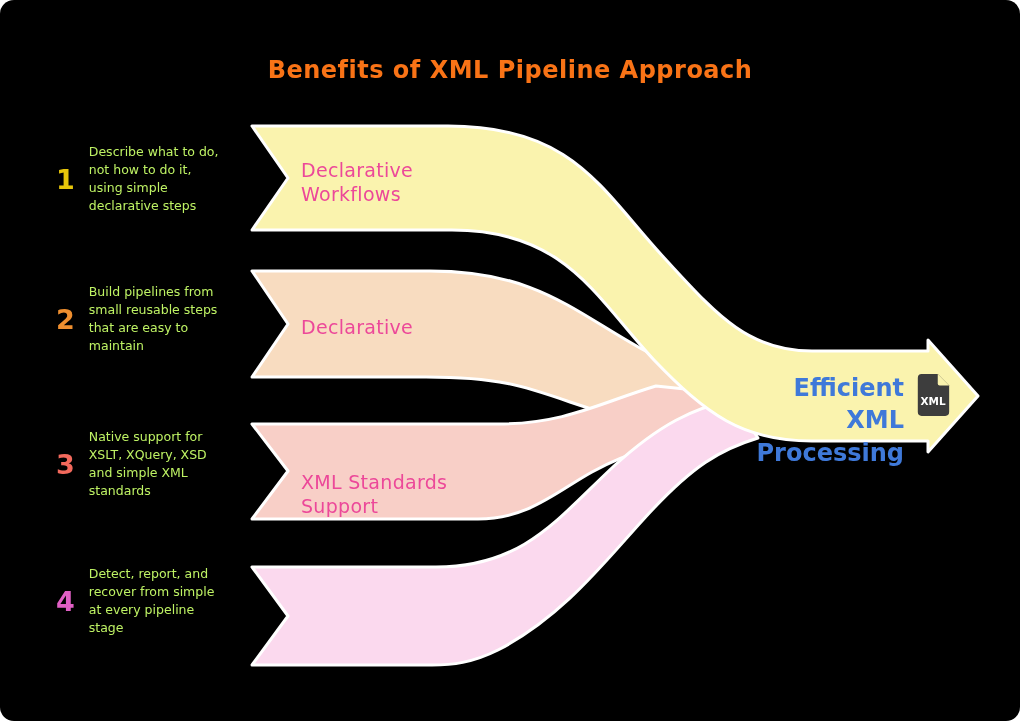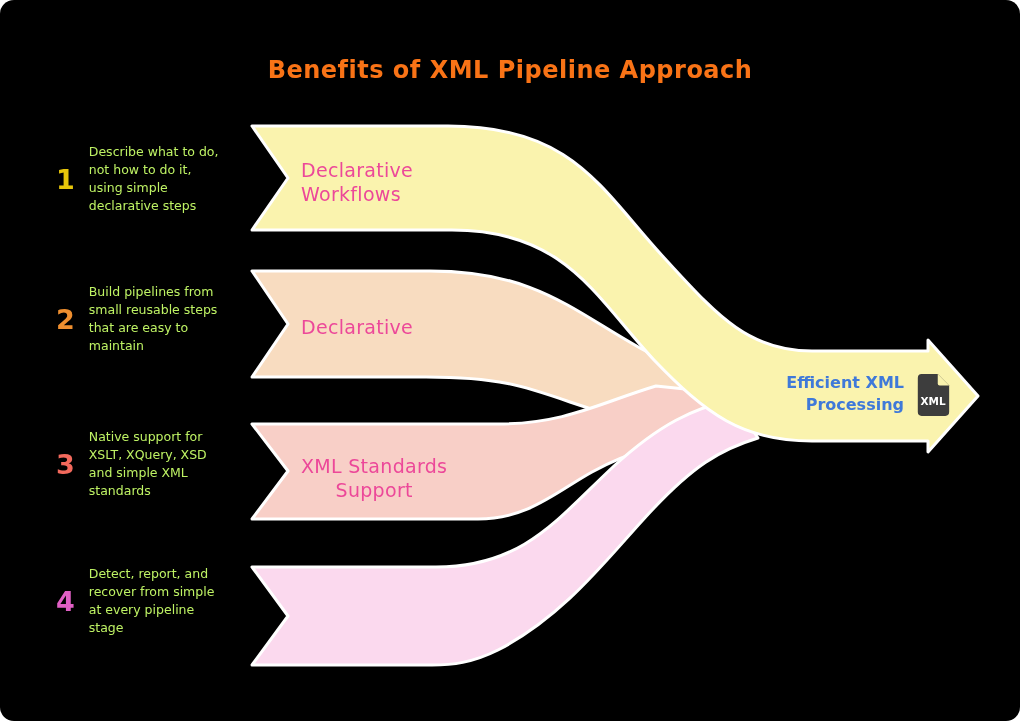--- a/index.html
+++ b/index.html
@@ -27,26 +27,26 @@
   .i2 { left:56px; top:283px; }
   .i3 { left:56px; top:428px; }
   .i4 { left:56px; top:565px; }
 
   .band-label {
     position:absolute; left:301px; font-size:19px; color:#ec4899;
     white-space:pre-line; line-height:1.28; letter-spacing:0.3px;
   }
   .bl1 { top:158px; }
   .bl2 { top:315px; }
-  .bl3 { top:454px;text-align:center; }
+  .bl3 { top:470px; }
   .bl4 { top:590px; }
 
   .output-label {
     position:absolute; left:736px; top:372px; width:168px;
-    text-align:right; font-size:16px; font-weight:bold;
+    text-align:right; font-size:24px; font-weight:bold;
     white-space:pre-line; line-height:1.35;
   }
   .xml-icon { position:absolute; left:914px; top:372px; width:38px; height:46px; }
 </style>
 </head>
 <body>
 
 <div class="canvas">
 
   <svg class="flow-svg" viewBox="0 0 1020 721">

